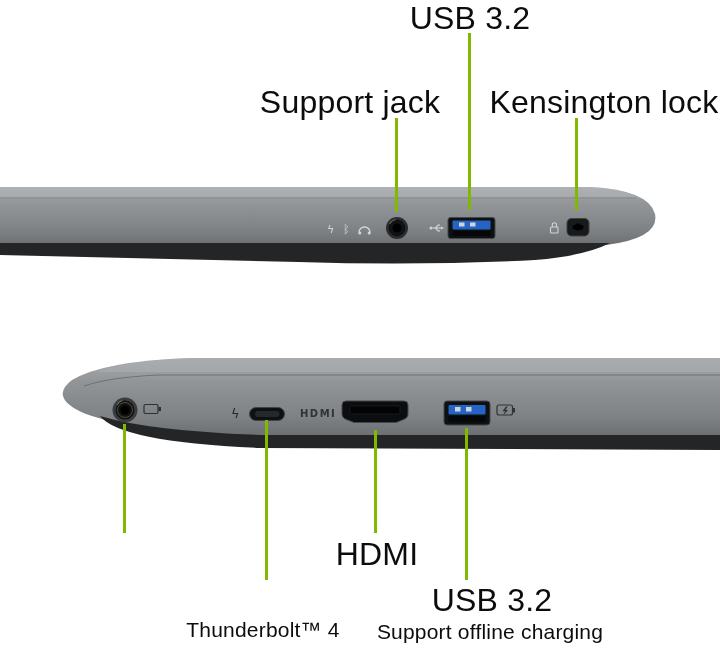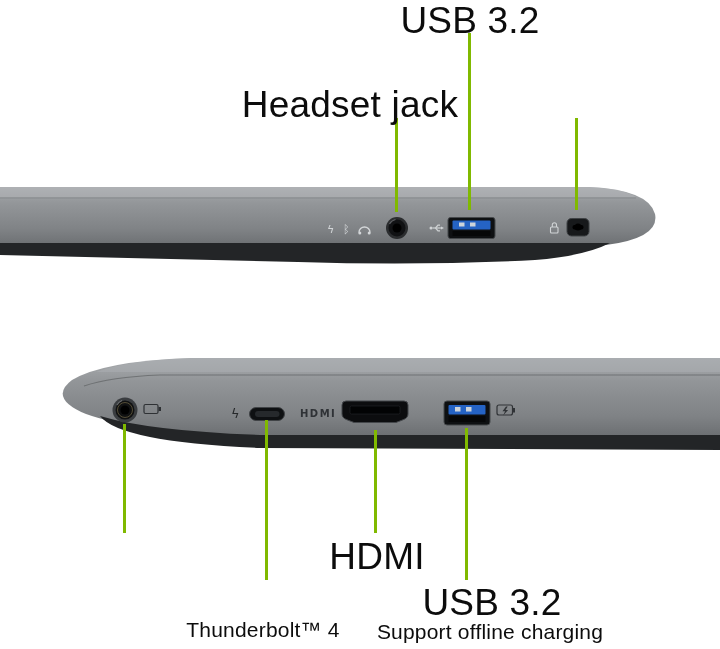--- a/index.html
+++ b/index.html
@@ -3,21 +3,21 @@
 <meta charset="utf-8">
 <style>
   html,body { margin:0; padding:0; background:#ffffff; }
   .stage {
     position:relative; width:720px; height:649px; background:#ffffff;
     font-family:"Liberation Sans", sans-serif; color:#0c0c0c; overflow:hidden;
   }
   .abs { position:absolute; }
   .callout-label {
     position:absolute; transform:translateX(-50%);
-    font-size:37px; line-height:1.15; white-space:nowrap;
+    font-size:32px; line-height:1.15; white-space:nowrap;
     letter-spacing:0.2px; color:#0c0c0c;
   }
   .callout-label.sub { font-size:21px; }
   .callout-line {
     position:absolute; width:3px; background:var(--accent,#80B900);
   }
 </style>
 </head>
 <body>
 
@@ -143,21 +143,22 @@
   <div class="callout-line" style="left:468px;top:33px;height:177px"></div>
   <div class="callout-line" style="left:395px;top:118px;height:94px"></div>
   <div class="callout-line" style="left:575px;top:118px;height:92px"></div>
 
   <div class="callout-line" style="left:123px;top:424px;height:109px"></div>
   <div class="callout-line" style="left:265px;top:420px;height:160px"></div>
   <div class="callout-line" style="left:374px;top:430px;height:103px"></div>
   <div class="callout-line" style="left:465px;top:428px;height:152px"></div>
 
   <div class="callout-label" style="left:470px;top:0px">USB 3.2</div>
-  <div class="callout-label" style="left:350px;top:84px">Headset jack</div>
+  <div class="callout-label" style="left:350px;top:84px">Support jack</div>
+  <div class="callout-label" style="left:604px;top:84px">Kensington lock</div>
 
   <div class="callout-label" style="left:377px;top:536px">HDMI</div>
 
   <div class="callout-label sub" style="left:263px;top:618px">Thunderbolt™ 4</div>
 
   <div class="callout-label" style="left:492px;top:582px">USB 3.2</div>
   <div class="callout-label sub" style="left:490px;top:620px">Support offline charging</div>
 
 </div>
 

